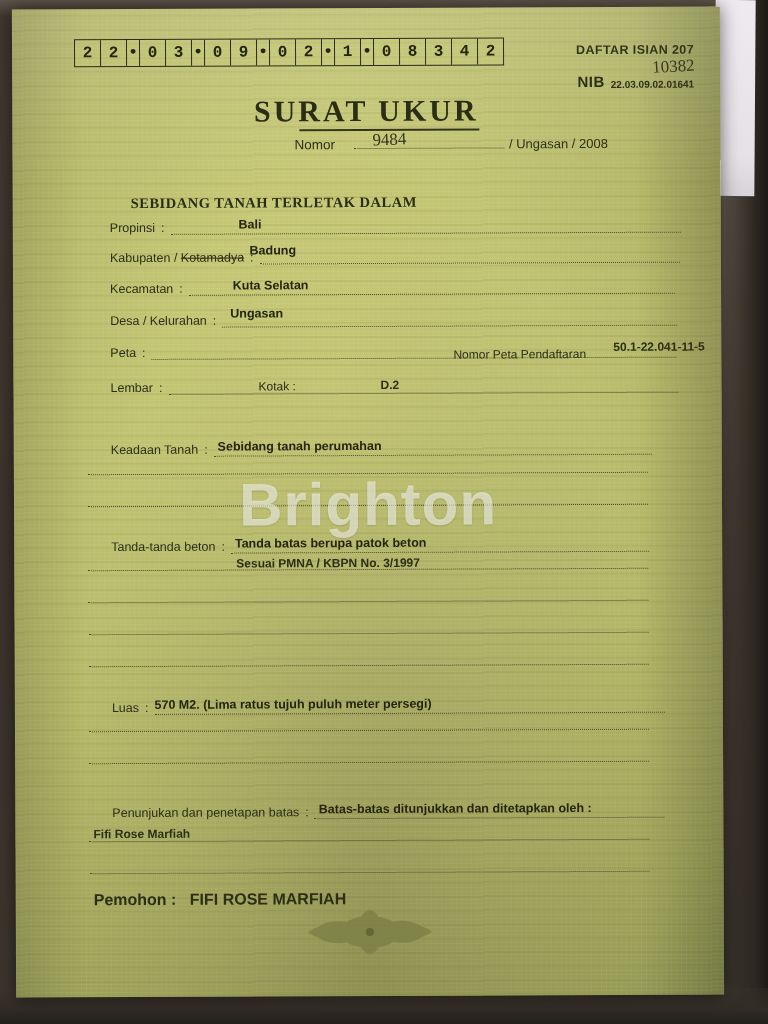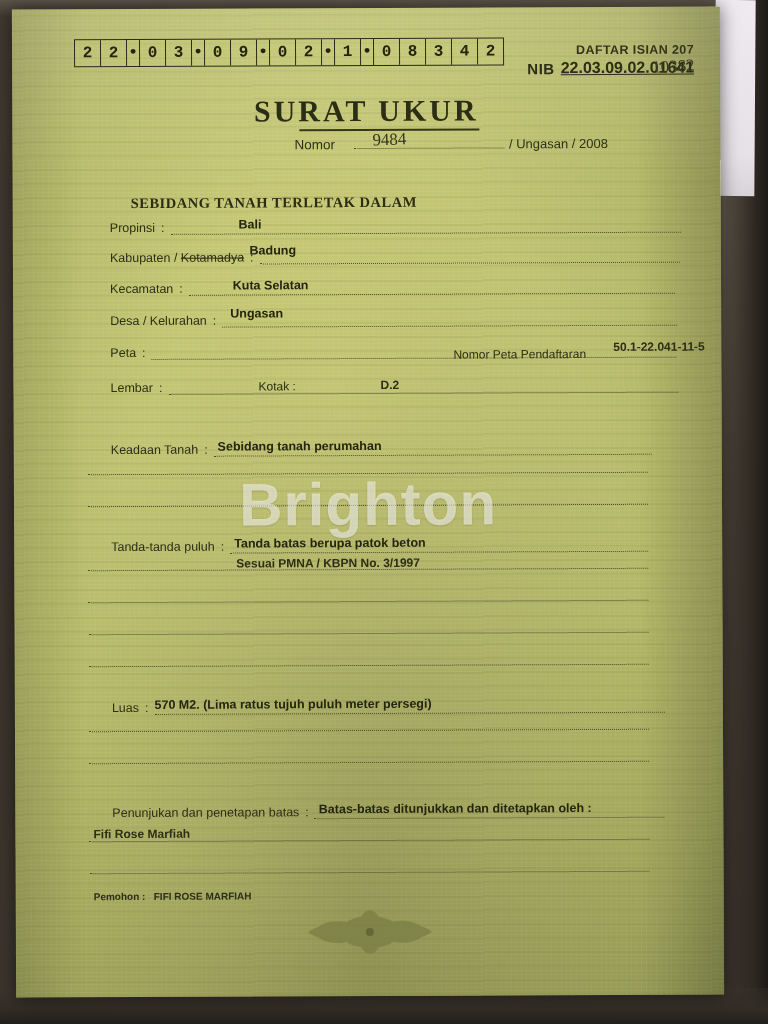--- a/index.html
+++ b/index.html
@@ -135,37 +135,36 @@
     top: 36px;
     right: 26px;
     font-size: 12.5px;
     font-weight: 700;
     letter-spacing: 0.4px;
     color: #32341a;
     margin-left: 24px;
   }
   .nib-row {
     position: absolute;
-    top: 52px;
+    top: 66px;
     right: 26px;
     display: flex;
     align-items: flex-end;
     gap: 6px;
   }
   .nib-label {
     font-size: 15px;
     font-weight: 700;
     color: #2c2e16;
     letter-spacing: 0.5px;
   }
   .nib-value {
-    font-size: 16px;
+    font-size: 10px;
     font-weight: 700;
     color: #2c2e16;
-    text-decoration: underline;
   }
   .nib-hand {
     position: absolute;
     top: 50px;
     right: 26px;
     font-family: "Liberation Serif", serif;
     font-size: 17px;
     color: #3a3a24;
     transform: rotate(-3deg);
   }
@@ -437,21 +436,21 @@
         <span class="lbl">Keadaan Tanah</span>
         <span class="colon">:</span>
         <span class="dots" style="width:438px;">
           <span class="val" style="left:4px;">Sebidang tanah perumahan</span>
         </span>
       </div>
       <div class="dotline" style="top:465px;"></div>
       <div class="dotline" style="top:497px;"></div>
 
       <div class="field" style="top:529px;">
-        <span class="lbl">Tanda-tanda puluh</span>
+        <span class="lbl">Tanda-tanda beton</span>
         <span class="colon">:</span>
         <span class="dots" style="width:418px;">
           <span class="val" style="left:4px;">Tanda batas berupa patok beton</span>
         </span>
       </div>
       <div class="dotline" style="top:561px;"></div>
       <div class="inline-note" style="top:548px; left:222px; font-weight:600;">Sesuai PMNA / KBPN No. 3/1997</div>
 
       <div class="dotline" style="top:593px;"></div>
       <div class="dotline" style="top:625px;"></div>
@@ -472,21 +471,21 @@
         <span class="colon">:</span>
         <span class="dots" style="width:350px;">
           <span class="val" style="left:4px;">Batas-batas ditunjukkan dan ditetapkan oleh :</span>
         </span>
       </div>
       <div class="dotline" style="top:832px;"></div>
       <div class="inline-note" style="top:818px; left:78px; font-weight:600;">Fifi Rose Marfiah</div>
 
       <div class="dotline" style="top:864px;"></div>
 
-      <div class="inline-note" style="top:882px; left:78px; font-weight:700; font-size:10px;">
+      <div class="inline-note" style="top:882px; left:78px; font-weight:700; font-size:16px;">
         <span>Pemohon</span>
         <span>:&nbsp;&nbsp;</span>
         <span>FIFI ROSE MARFIAH</span>
       </div>
 
 
       <div class="brand">Brighton</div>
 
       <div class="ornament">
         <svg viewBox="0 0 160 56" xmlns="http://www.w3.org/2000/svg">

